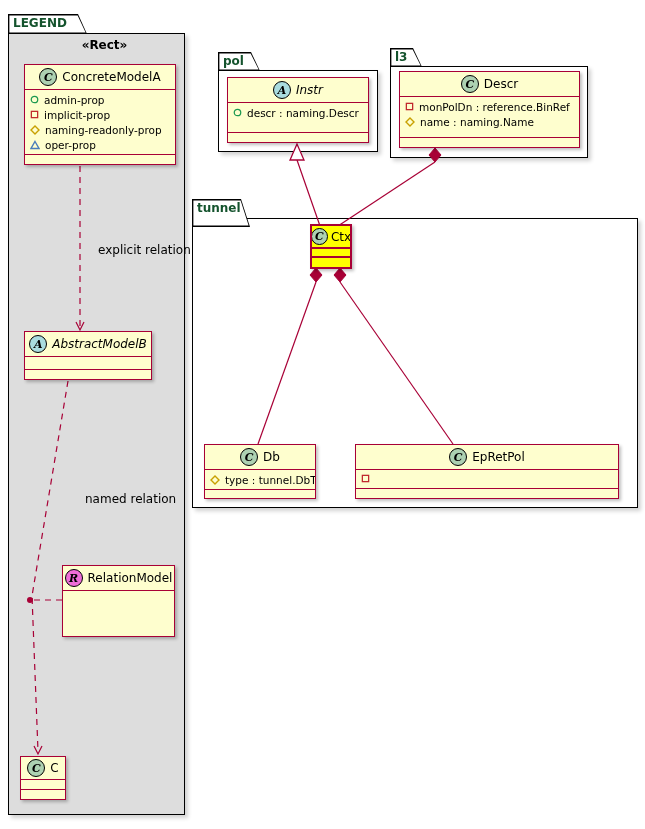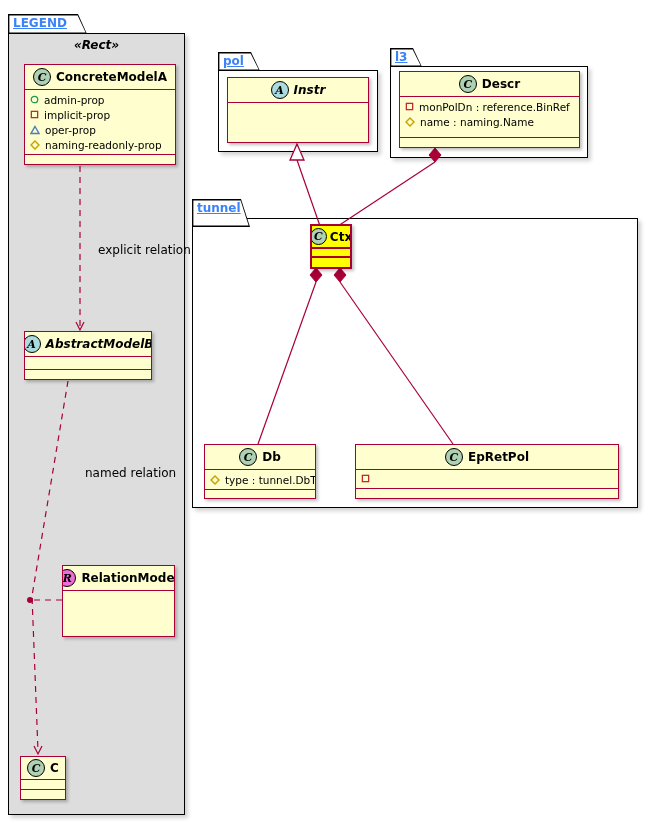--- a/index.html
+++ b/index.html
@@ -14,23 +14,23 @@
     border:1.4px solid #000; background:#fff;
     box-shadow:3px 3px 4px rgba(0,0,0,0.18);
   }
   .pkg-body.gray { background:var(--legendBg,#DDDDDD); }
   .pkg-tab { position:absolute; z-index:2; }
   .pkg-tab::before { content:""; position:absolute; inset:0; background:#000;
     clip-path:polygon(0 0, calc(100% - 9px) 0, 100% 100%, 0 100%); }
   .pkg-tab::after { content:""; position:absolute; inset:1.4px; background:#fff;
     clip-path:polygon(0 0, calc(100% - 8px) 0, 100% 100%, 0 100%); }
   .tab-label { position:relative; z-index:1; display:block;
-    font-weight:bold; font-size:12px; line-height:17px; padding:1px 12px 1px 5px; color:#3b82f6;text-decoration:underline; }
-  .stereotype { position:absolute; z-index:3; font-style:italic; font-weight:600;
-    font-size:12px; color:#000; text-align:center; }
+    font-weight:bold; font-size:12px; line-height:17px; padding:1px 12px 1px 5px; color:#14532d; }
+  .stereotype { position:absolute; z-index:3; font-weight:600;
+    font-size:12px; color:#000; text-align:center;padding-left:8px; }
   .rel-label { position:absolute; z-index:6; font-size:12px; color:#000; white-space:nowrap; }
 
   
   .connectors { position:absolute; left:0; top:0; z-index:5; pointer-events:none; }
   .connectors .solid { fill:none; stroke:var(--lineColor,#A80036); stroke-width:1.2; }
   .connectors .dash  { fill:none; stroke:var(--lineColor,#A80036); stroke-width:1.2; stroke-dasharray:6 5; }
   .connectors .open-arrow { fill:none; stroke:var(--lineColor,#A80036); stroke-width:1.2; }
   .connectors .hollow-tri { fill:#ffffff; stroke:var(--lineColor,#A80036); stroke-width:1.3; }
   .connectors .diamond { fill:var(--lineColor,#A80036); stroke:var(--lineColor,#A80036); }
   .connectors .dot { fill:var(--lineColor,#A80036); }
@@ -45,21 +45,21 @@
   .uml-class.highlight { background:var(--highlightBg,#FFFF00); border-width:2.3px; }
   .class-header { display:flex; align-items:center; justify-content:center; gap:5px;
     padding:3px 5px; flex:none; }
   .spot { width:16px; height:16px; flex:none; border-radius:50%;
     border:1px solid #000; display:flex; align-items:center; justify-content:center;
     font-family:"DejaVu Serif", serif; font-style:italic; font-weight:bold; font-size:11px;
     line-height:1; color:#000; }
   .spot-c { background:var(--spotClass,#ADD1B2); }
   .spot-a { background:var(--spotAbstract,#A9DCDF); }
   .spot-r { background:var(--spotRelation,#EE6DD8); }
-  .class-name { font-size:12px; font-weight:bold; color:#000; white-space:nowrap; }
+  .class-name { font-size:12px; font-weight:normal; color:#000; white-space:nowrap; }
   .class-name.italic { font-style:italic; }
   .attrs { flex:1; border-top:1px solid var(--classBorder,#A80036); padding:2px 0; }
   .uml-class.highlight .attrs, .uml-class.highlight .empty-compartment { border-top-width:2px; }
   .attr { display:flex; align-items:center; gap:5px; padding:1.5px 4px 1.5px 5px; }
   .attr span { font-size:10.5px; color:#000; white-space:nowrap; }
   .fi { flex:none; }
   .fi-circle circle   { fill:none; stroke:var(--iconCircle,#1B9850);  stroke-width:1.4; }
   .fi-square rect     { fill:none; stroke:var(--iconSquare,#C0262C);  stroke-width:1.4; }
   .fi-diamond polygon { fill:none; stroke:var(--iconDiamond,#C8A000); stroke-width:1.4; }
   .fi-triangle polygon{ fill:none; stroke:var(--iconTriangle,#4A7EBB);stroke-width:1.4; }
@@ -110,52 +110,52 @@
     <polygon class="diamond" points="435,148 441,155 435,162 429,155"></polygon>
 
     <path class="solid" d="M316,282 L258,444"></path>
     <polygon class="diamond" points="316,268 322,275 316,282 310,275"></polygon>
 
     <path class="solid" d="M340,282 L453,444"></path>
     <polygon class="diamond" points="340,268 346,275 340,282 334,275"></polygon>
   </svg>
 
   <div class="rel-label" style="left:86px; top:243px;margin-left:12px;">explicit relation</div>
-  <div class="rel-label" style="left:85px; top:466px;">named relation</div>
+  <div class="rel-label" style="left:85px; top:492px;">named relation</div>
 
   <div class="uml-class" style="left:24px; top:64px; width:152px; height:101px;">
     <div class="class-header">
       <span class="spot spot-c">C</span>
       <span class="class-name">ConcreteModelA</span>
     </div>
     <div class="attrs">
       <div class="attr">
         <svg class="fi fi-circle" width="9" height="9" viewBox="0 0 10 10">
             <circle cx="5" cy="5" r="3.6"></circle>
           </svg>
         <span>admin-prop</span>
       </div>
       <div class="attr">
         <svg class="fi fi-square" width="9" height="9" viewBox="0 0 10 10">
             <rect x="1.5" y="1.5" width="7" height="7"></rect>
           </svg>
         <span>implicit-prop</span>
       </div>
       <div class="attr">
+        <svg class="fi fi-diamond" width="10" height="10" viewBox="0 0 10 10">
+            <polygon points="5,1 9,5 5,9 1,5"></polygon>
+          </svg>
+        <span>naming-readonly-prop</span>
+      </div>
+      <div class="attr">
         <svg class="fi fi-triangle" width="10" height="10" viewBox="0 0 10 10">
             <polygon points="5,1.5 9,8.5 1,8.5"></polygon>
           </svg>
         <span>oper-prop</span>
       </div>
-      <div class="attr">
-        <svg class="fi fi-diamond" width="10" height="10" viewBox="0 0 10 10">
-            <polygon points="5,1 9,5 5,9 1,5"></polygon>
-          </svg>
-        <span>naming-readonly-prop</span>
-      </div>
     </div>
     <div class="empty-compartment"></div>
   </div>
 
   <div class="uml-class" style="left:24px; top:331px; width:128px; height:49px;">
     <div class="class-header">
       <span class="spot spot-a">A</span>
       <span class="class-name italic">AbstractModelB</span>
     </div>
     <div class="empty-compartment grow"></div>
@@ -176,20 +176,28 @@
       <span class="class-name">C</span>
     </div>
     <div class="empty-compartment grow"></div>
     <div class="empty-compartment"></div>
   </div>
 
   <div class="uml-class" style="left:227px; top:77px; width:142px; height:66px;">
     <div class="class-header">
       <span class="spot spot-a">A</span>
       <span class="class-name italic">Instr</span>
+    </div>
+    <div class="attrs">
+      <div class="attr">
+        <svg class="fi fi-circle" width="9" height="9" viewBox="0 0 10 10">
+            <circle cx="5" cy="5" r="3.6"></circle>
+          </svg>
+        <span>descr : naming.Descr</span>
+      </div>
     </div>
     <div class="empty-compartment"></div>
   </div>
 
   <div class="uml-class" style="left:399px; top:71px; width:181px; height:77px;">
     <div class="class-header">
       <span class="spot spot-c">C</span>
       <span class="class-name">Descr</span>
     </div>
     <div class="attrs">

